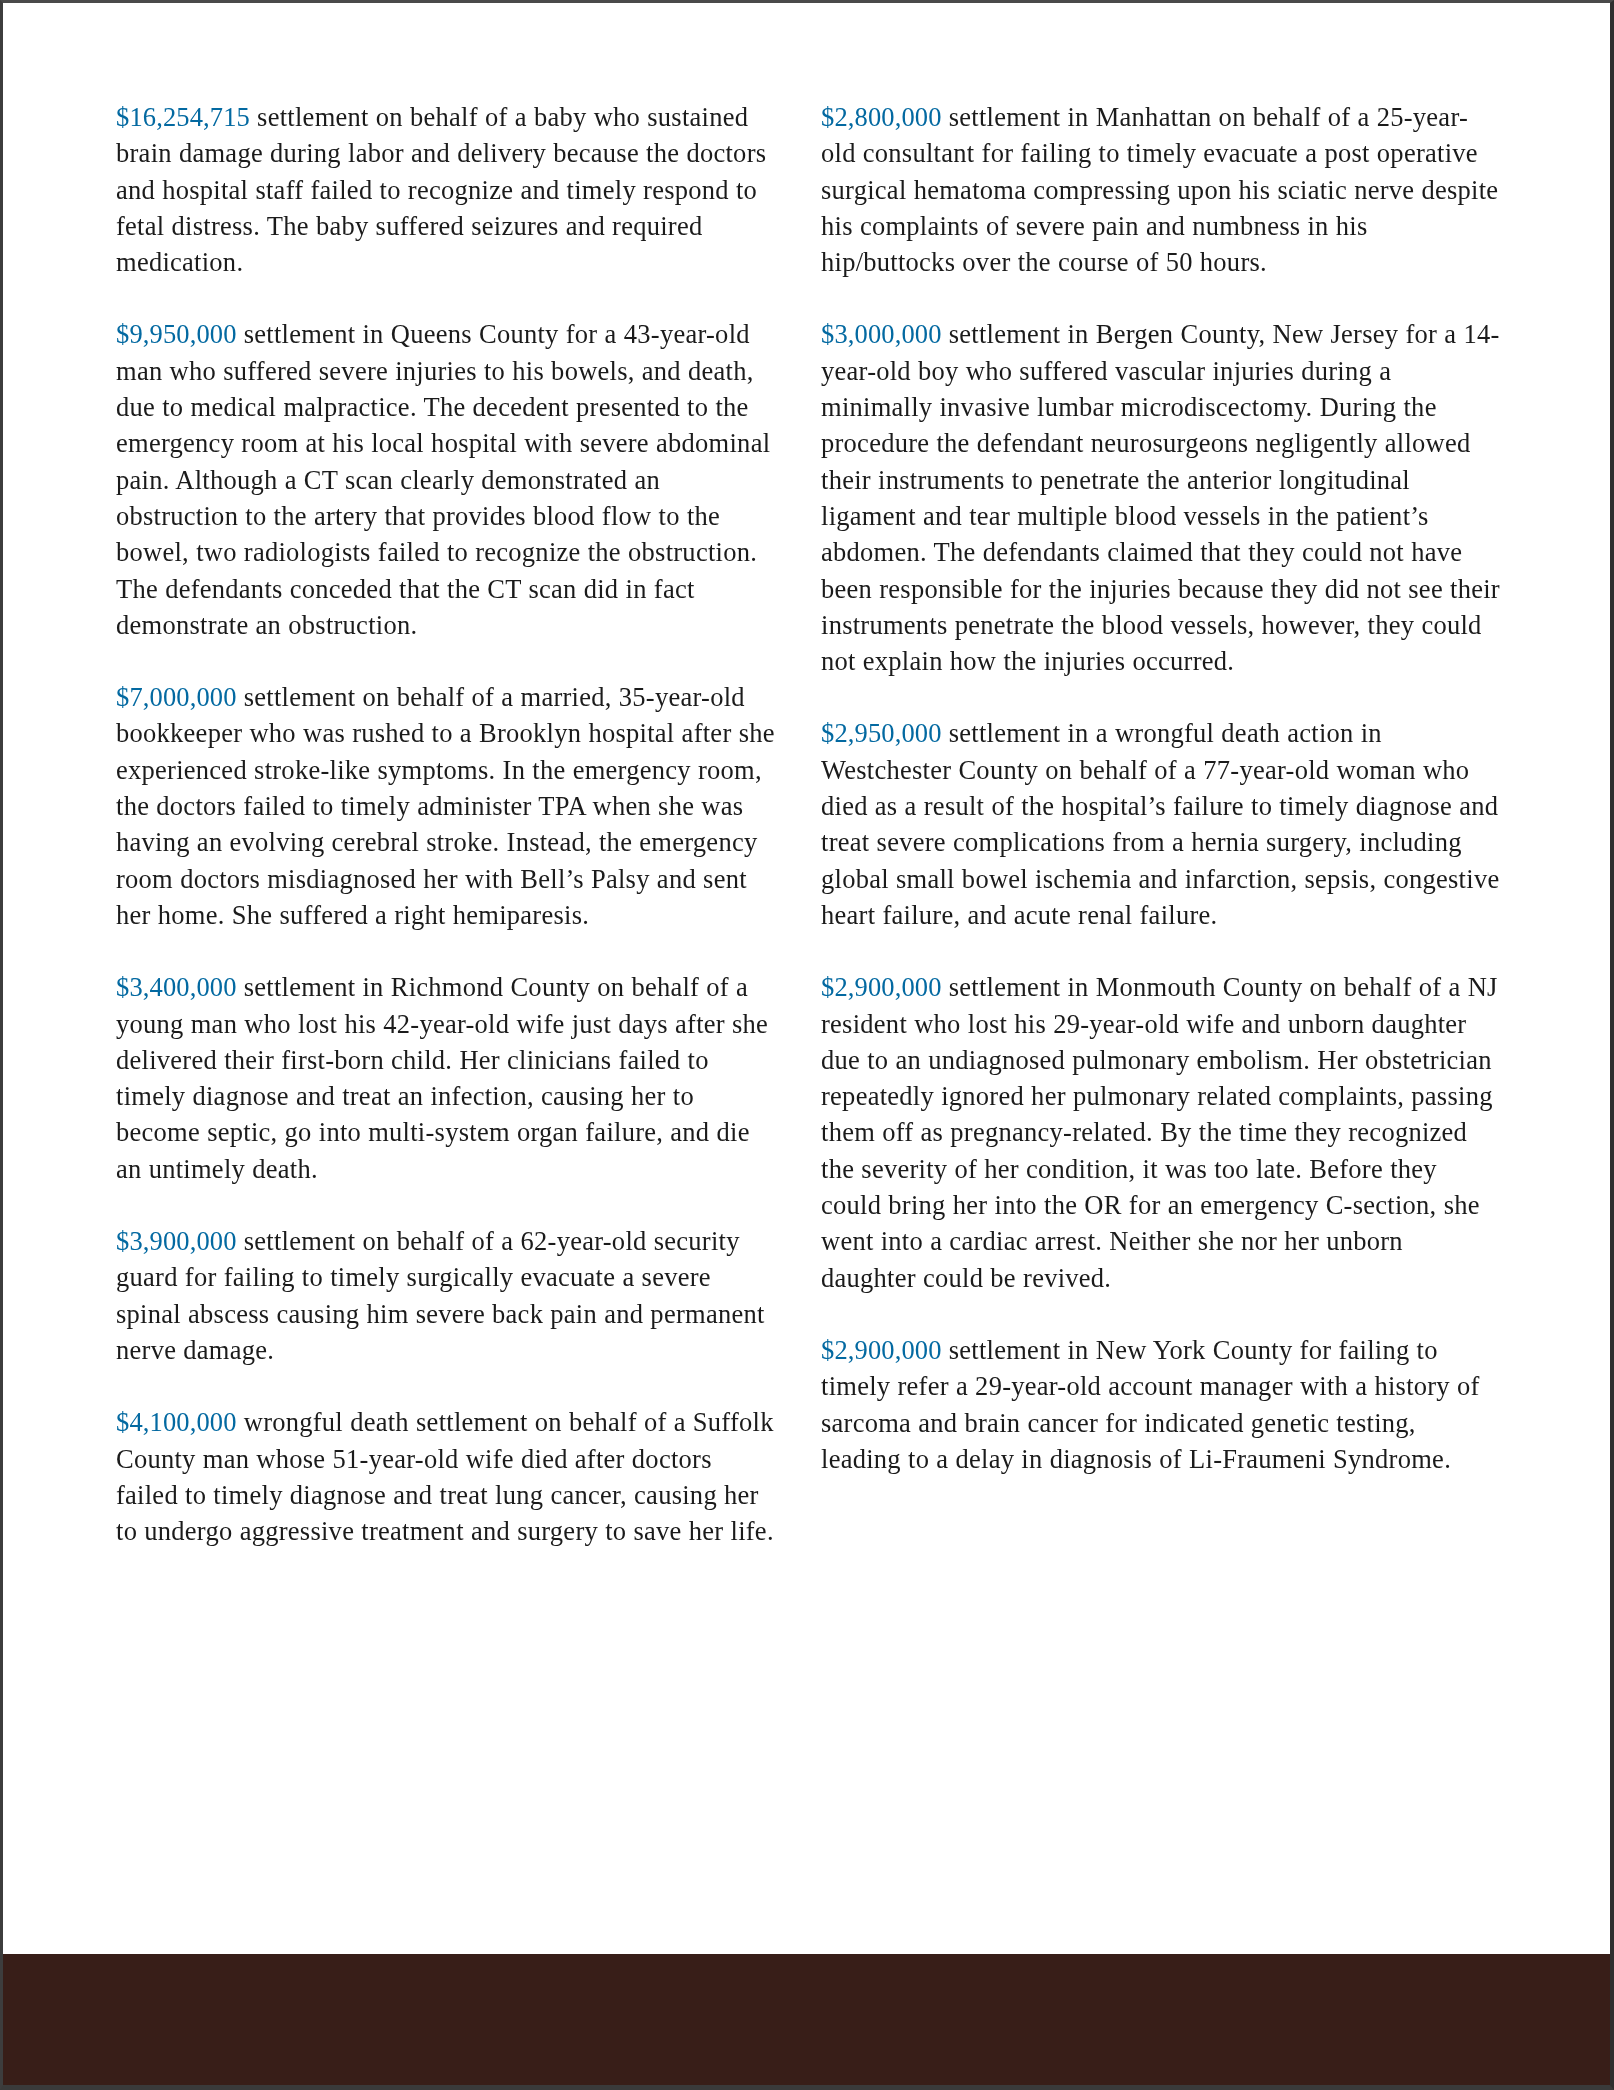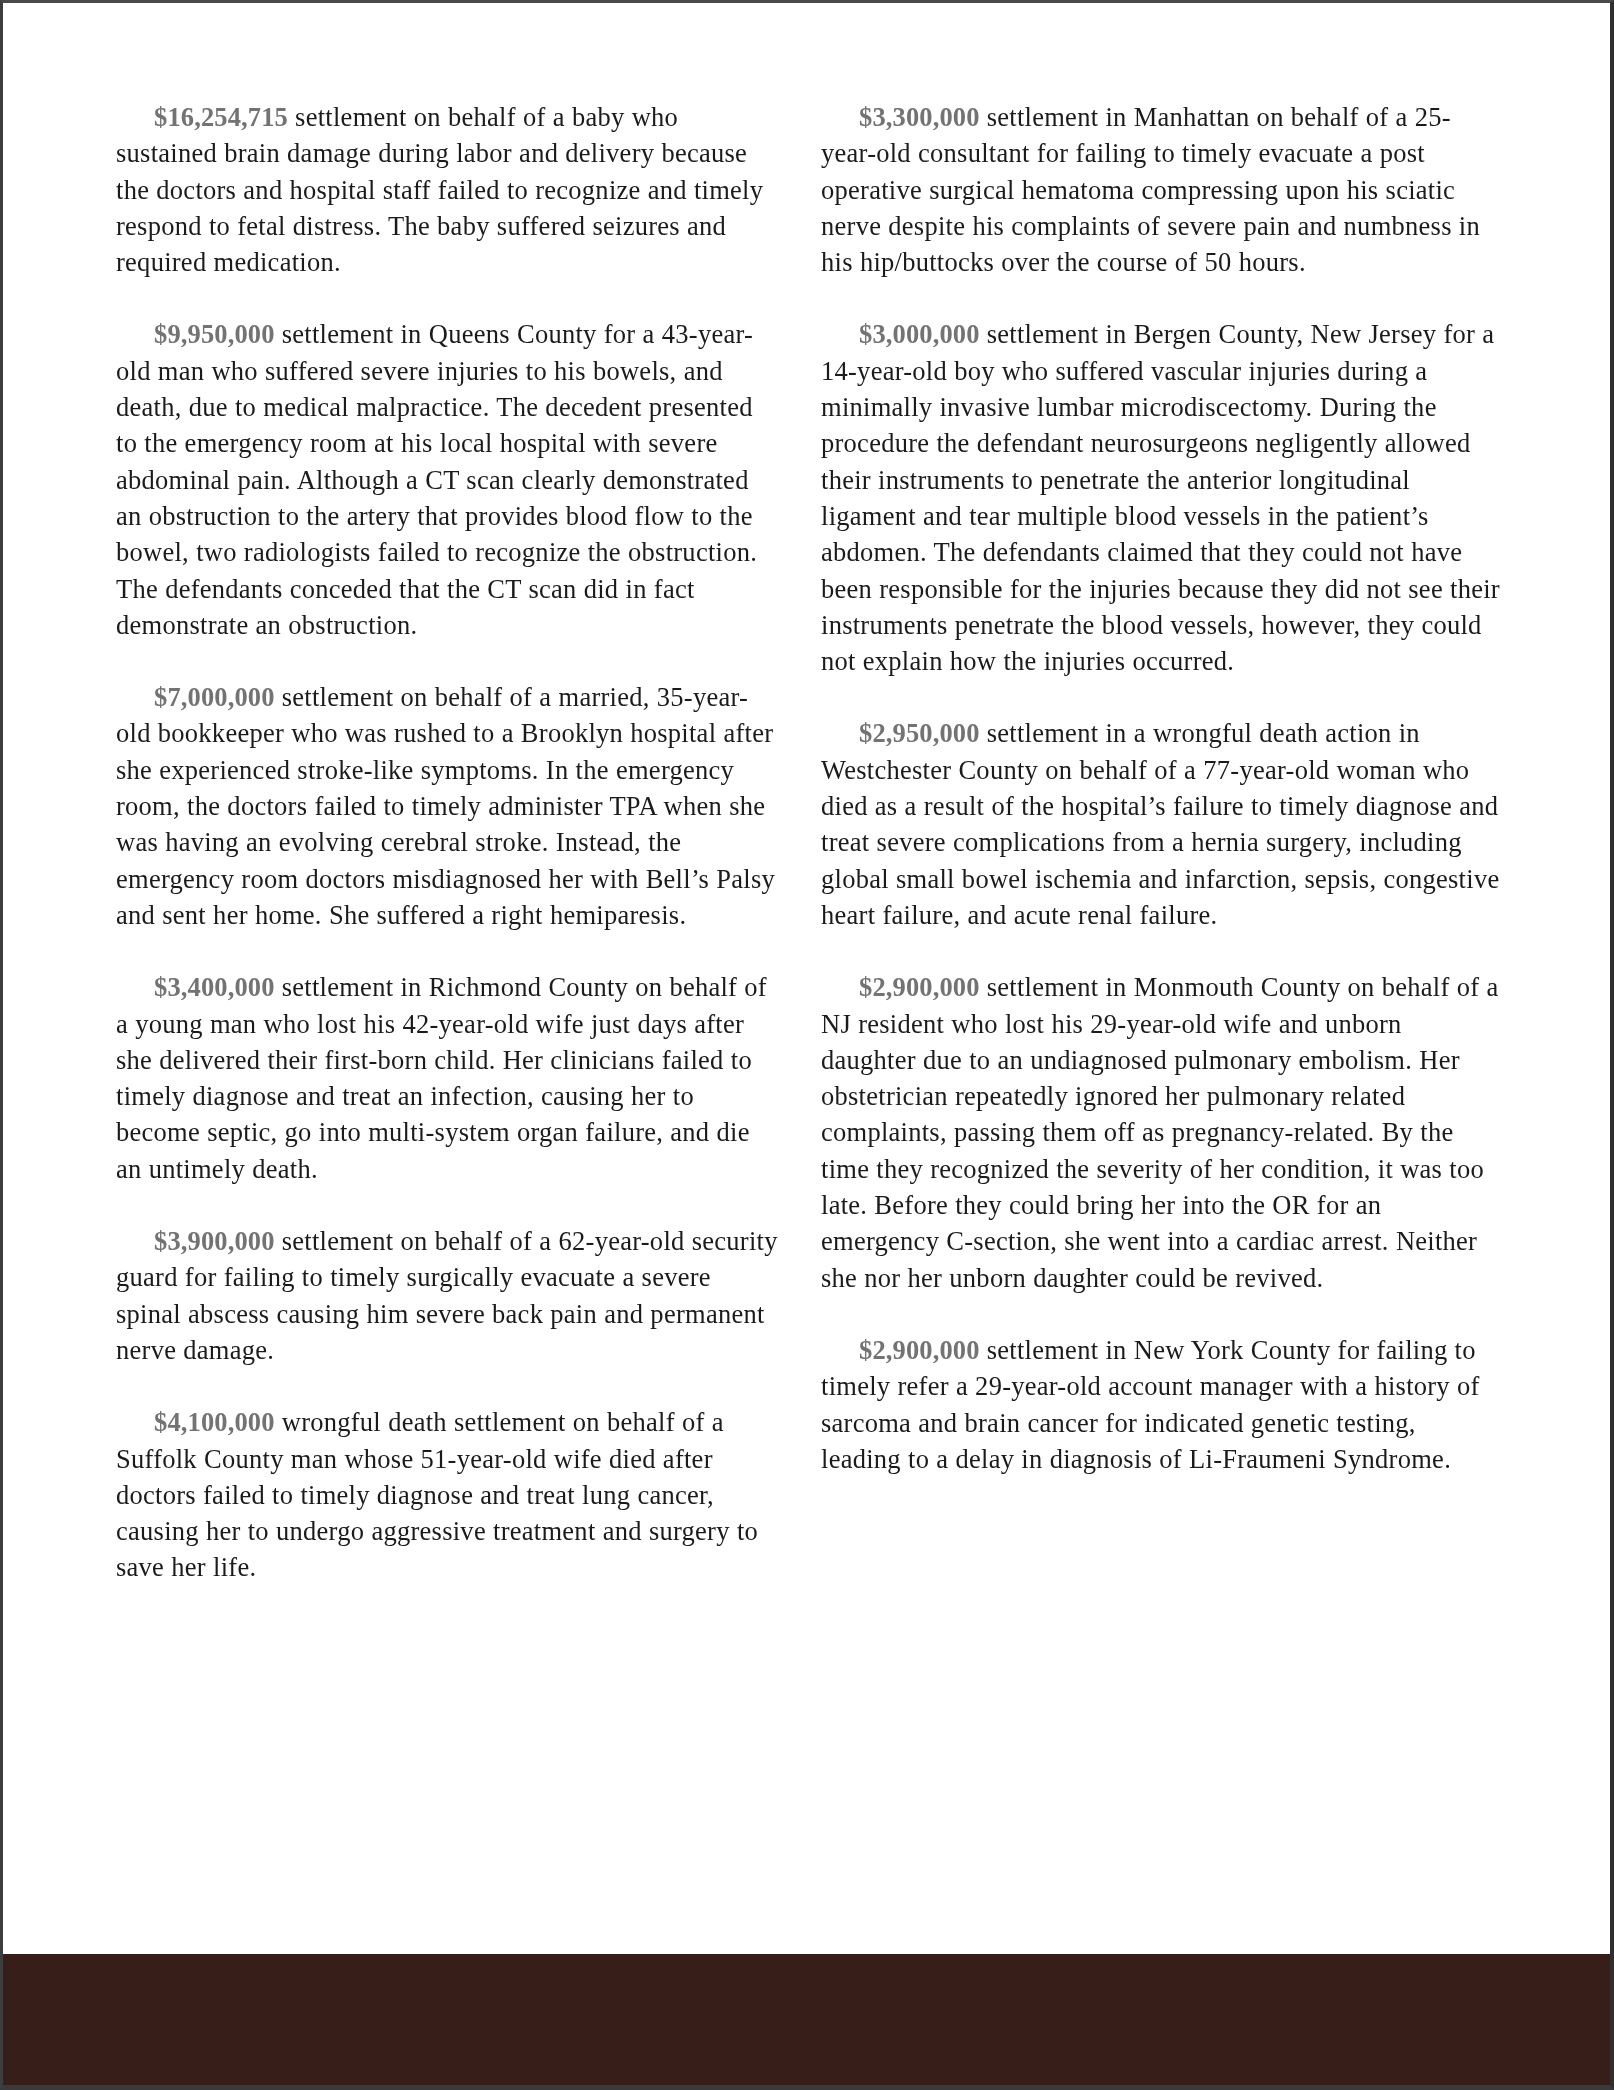--- a/index.html
+++ b/index.html
@@ -43,24 +43,23 @@
     line-height: 36.3px;
     color: #1b1b1b;
     text-align: left;
     margin: 0 0 36px 0;
     letter-spacing: 0.01em;
     word-spacing: 0.01em;
   }
   .entry:last-child { margin-bottom: 0; }
 
   .amount {
-    font-weight: bold;
-    color: #737373;
+    font-weight: normal;
+    color: #0369a1;
     letter-spacing: 0.005em;
-    margin-left: 38px;
   }
 
   .footer-bar {
     position: absolute;
     left: 0;
     right: 0;
     bottom: 0;
     height: 131px;
   }
 </style>
@@ -96,21 +95,21 @@
 
       <p class="entry">
         <span class="amount">$4,100,000</span><span> wrongful death settlement on behalf of a Suffolk County man whose 51-year-old wife died after doctors failed to timely diagnose and treat lung cancer, causing her to undergo aggressive treatment and surgery to save her life.</span>
       </p>
 
     </div>
 
     <div class="column column-right">
 
       <p class="entry">
-        <span class="amount">$3,300,000</span><span> settlement in Manhattan on behalf of a 25-year-old consultant for failing to timely evacuate a post operative surgical hematoma compressing upon his sciatic nerve despite his complaints of severe pain and numbness in his hip/buttocks over the course of 50 hours.</span>
+        <span class="amount">$2,800,000</span><span> settlement in Manhattan on behalf of a 25-year-old consultant for failing to timely evacuate a post operative surgical hematoma compressing upon his sciatic nerve despite his complaints of severe pain and numbness in his hip/buttocks over the course of 50 hours.</span>
       </p>
 
       <p class="entry">
         <span class="amount">$3,000,000</span><span> settlement in Bergen County, New Jersey for a 14-year-old boy who suffered vascular injuries during a minimally invasive lumbar microdiscectomy. During the procedure the defendant neurosurgeons negligently allowed their instruments to penetrate the anterior longitudinal ligament and tear multiple blood vessels in the patient’s abdomen. The defendants claimed that they could not have been responsible for the injuries because they did not see their instruments penetrate the blood vessels, however, they could not explain how the injuries occurred.</span>
       </p>
 
       <p class="entry">
         <span class="amount">$2,950,000</span><span> settlement in a wrongful death action in Westchester County on behalf of a 77-year-old woman who died as a result of the hospital’s failure to timely diagnose and treat severe complications from a hernia surgery, including global small bowel ischemia and infarction, sepsis, congestive heart failure, and acute renal failure.</span>
       </p>
 

